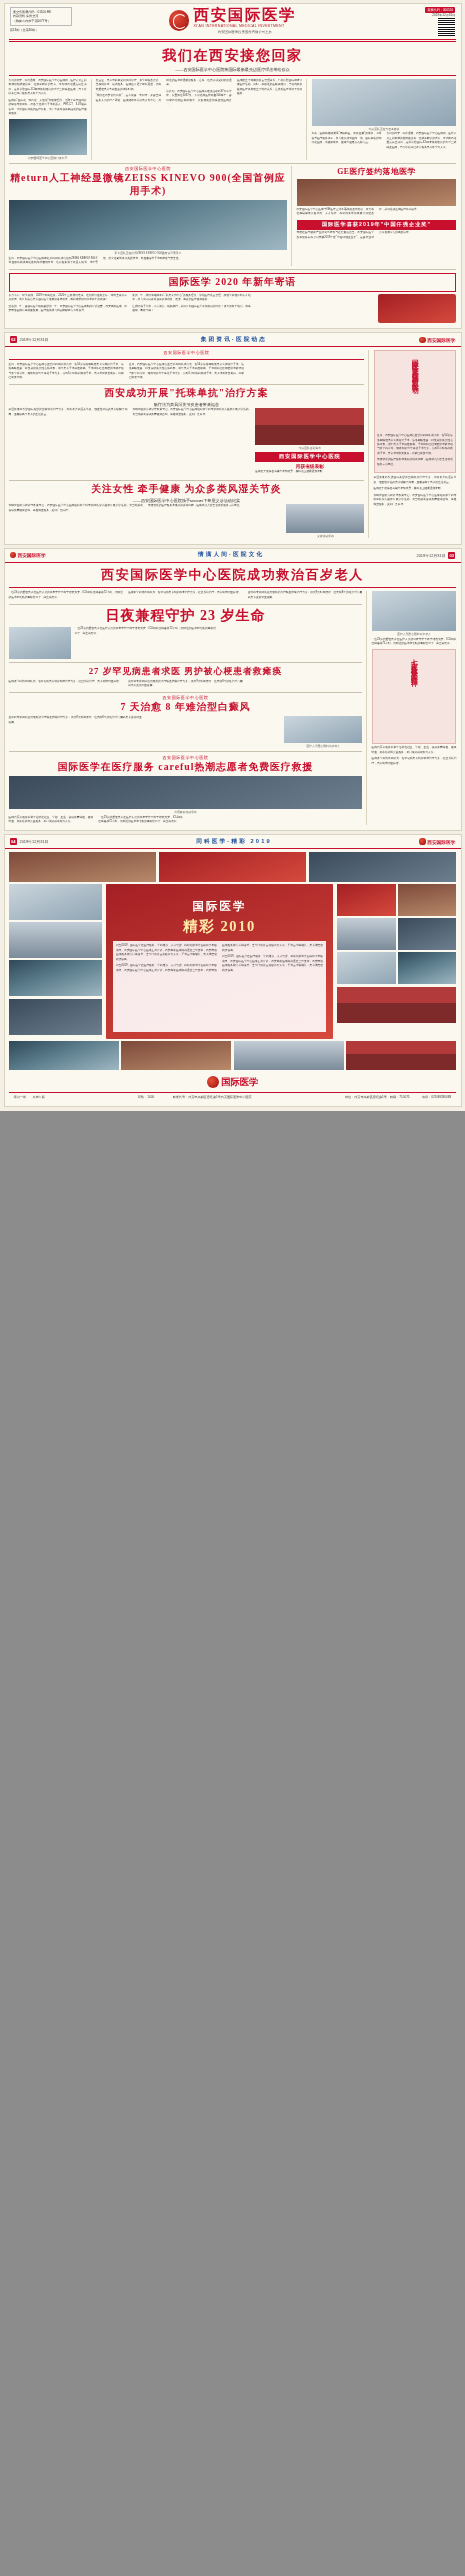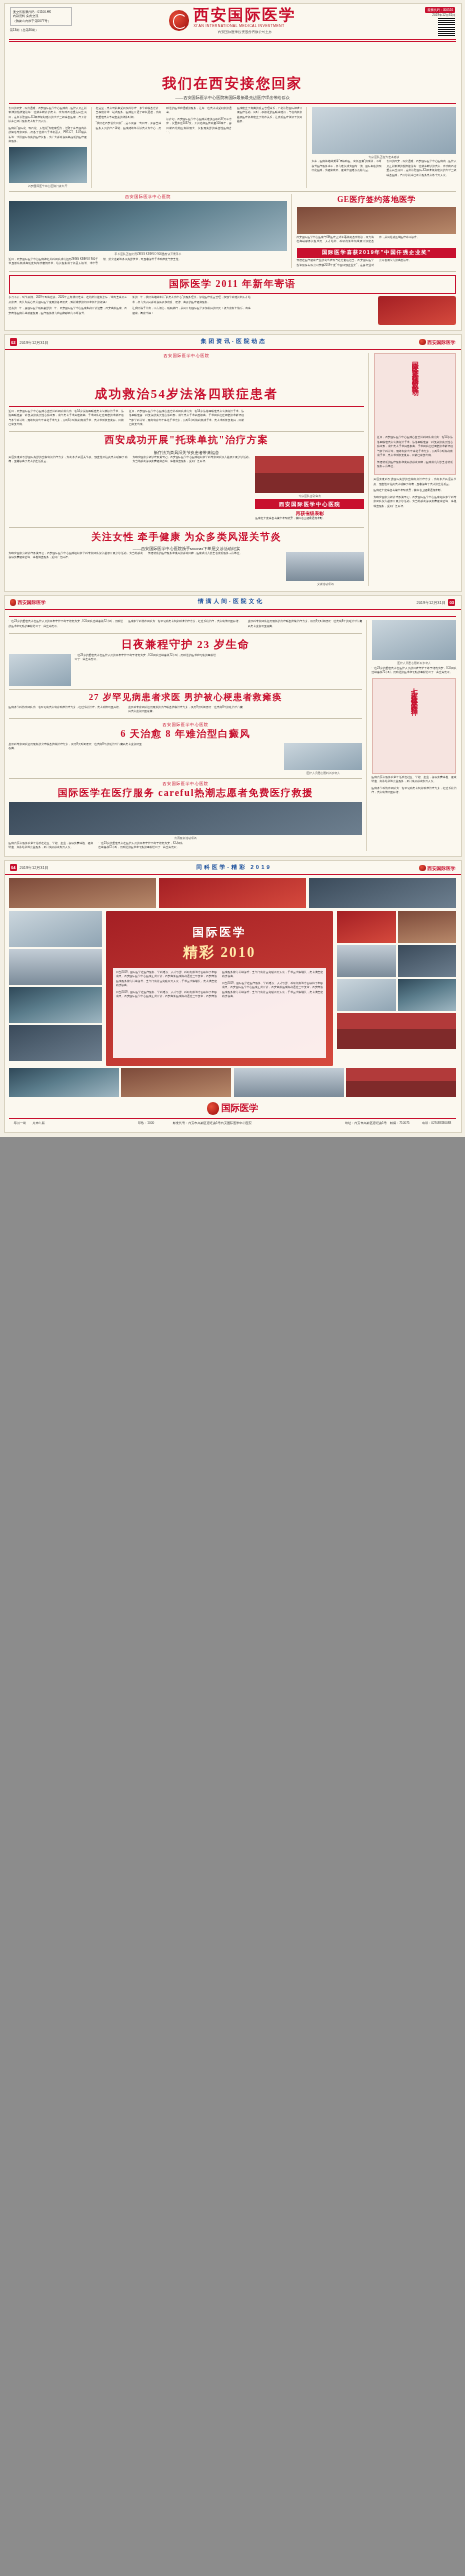--- a/index.html
+++ b/index.html
@@ -50,21 +50,21 @@
   .rh-logo { display:flex; align-items:center; gap:1.6px; font-size:4.7px; color:#c8102e; font-weight:bold;}
   .rh-logo .dot { width:6.2px; height:6.2px; border-radius:50%;
     background:radial-gradient(circle at 35% 35%, #e8503a, #b2201a 70%); }
 
   
   .content { padding:3.1px 4.1px 5.2px 4.1px; }
   .headline {
     text-align:center; color:#c8102e; font-weight:bold;
     font-family:"Liberation Serif", serif;
   }
-  .h1 { font-size:14px; letter-spacing:1.6px;margin-top:28px; }
+  .h1 { font-size:14px; letter-spacing:1.6px; }
   .h2 { font-size:9.8px; letter-spacing:1px; }
   .h3 { font-size:7.8px; letter-spacing:0.5px; }
   .kicker { text-align:center; font-size:4.1px; color:#333; margin:2.1px 0 1px 0;}
   .eyebrow { text-align:center; font-size:4.1px; color:#c8102e; margin-bottom:1px; letter-spacing:0.5px;}
   .rulebox { border:1px solid #c8102e; padding:2.1px 3.1px; margin:2.1px 0; }
   .redband { background:#c8102e; color:#fff; text-align:center; font-weight:bold;
     font-size:6.7px; padding:1.6px 0; letter-spacing:1px; }
   .cols { column-gap:5.2px; font-size:2.7px; line-height:1.65; color:#333; text-align:justify; }
   .c2 { column-count:2; } .c3 { column-count:3; } .c4 { column-count:4; }
   .cols p { margin:0 0 2.1px 0; }
@@ -163,20 +163,21 @@
             </div>
           </div>
         </div>
       </div>
 
       <div class="sep"></div>
 
       <div class="flexrow">
         <div style="flex:1.7">
           <div class="eyebrow">西安国际医学中心医院</div>
+          <div class="headline h2">精eturn人工神经显微镜ZEISS KINEVO 900(全国首例应用手术)</div>
           <div class="photo op" style="height:50px;margin-top:2.1px"></div>
           <div class="photo-cap">手术团队正在使用ZEISS KINEVO 900显微镜开展手术</div>
           <div class="cols c3" style="margin-top:1.6px">
             <p>近日，西安国际医学中心医院神经外科团队成功运用ZEISS KINEVO 900手术显微镜完成高难度颅内肿瘤切除术。该设备集成了机器人视觉、术中导航、荧光造影等多项先进技术，可显著提升手术精准度与安全性。</p>
           </div>
         </div>
 
         <div style="flex:1" class="vrule">
           <div style="padding-left:4.1px">
             <div class="headline h3">GE医疗签约落地医学</div>
@@ -188,21 +189,21 @@
             <div class="cols c2" style="margin-top:1.6px">
               <p>凭借在医疗健康产业的突出表现与社会责任担当，西安国际医学投资股份有限公司荣获2019年度"中国仟强企业奖"，这是行业对公司发展实力的高度认可。</p>
             </div>
           </div>
         </div>
       </div>
 
       <div class="sep"></div>
 
       <div class="rulebox">
-        <div class="headline h2">国际医学 2011 年新年寄语</div>
+        <div class="headline h2">国际医学 2020 年新年寄语</div>
       </div>
       <div class="flexrow">
         <div style="flex:1" class="cols c3">
           <p>岁月不居，时节如流。2019年即将过去，2020年正向我们走来。在此辞旧迎新之际，谨向全体员工及家属、向长期关心支持国际医学发展的各界朋友，致以诚挚的问候和新年的祝福！</p>
           <p>过去的一年，是国际医学砥砺奋进的一年。西安国际医学中心医院顺利开诊运营，西安高新医院、西安商洛医院持续稳健发展，医疗服务能力和品牌影响力不断提升。</p>
           <p>新的一年，我们将继续坚持"以患者为中心"的服务理念，深化医疗质量管理，加强学科建设和人才培养，努力为人民群众提供更加优质、便捷、高效的医疗健康服务。</p>
           <p>让我们携手并肩，不忘初心，砥砺前行，共同开创国际医学更加美好的明天！祝大家新年快乐，身体健康，阖家幸福！</p>
         </div>
         <div style="width:78px">
           <div class="photo red" style="height:29px;border-radius:2.1px"></div>
@@ -221,21 +222,20 @@
       <div class="rh-logo">
         <span class="dot"></span>
         <span>西安国际医学</span>
       </div>
     </div>
 
     <div class="content">
       <div class="flexrow">
         <div style="flex:1">
           <div class="eyebrow">西安国际医学中心医院</div>
-          <div class="headline h1" style="font-size:12.4px">成功救治54岁法洛四联症患者</div>
           <div class="sep-red"></div>
           <div class="cols c3">
             <p>近日，西安国际医学中心医院心血管外科团队成功为一名54岁法洛四联症患者实施根治手术。法洛四联症是一种复杂的先天性心脏畸形，成年患者手术风险极高。手术团队经过周密的术前评估与多学科讨论，最终制定出个体化手术方案，历时6小时顺利完成手术。患者术后恢复良好，目前已康复出院。</p>
             <p>近日，西安国际医学中心医院心血管外科团队成功为一名54岁法洛四联症患者实施根治手术。法洛四联症是一种复杂的先天性心脏畸形，成年患者手术风险极高。手术团队经过周密的术前评估与多学科讨论，最终制定出个体化手术方案，历时6小时顺利完成手术。患者术后恢复良好，目前已康复出院。</p>
           </div>
 
           <div class="sep"></div>
 
           <div class="headline h2">西安成功开展"托珠单抗"治疗方案</div>
           <div class="kicker">新疗法为类风湿关节炎患者带来福音</div>
@@ -296,35 +296,36 @@
         <span>西安国际医学</span>
       </div>
       <div class="rh-center">情满人间·医院文化</div>
       <div class="rh-right">
         <span>2019年12月31日</span>
         <span class="rh-badge">03</span>
       </div>
     </div>
 
     <div class="content">
+      <div class="headline h1" style="font-size:13px">西安国际医学中心医院成功救治百岁老人</div>
       <div class="sep-red"></div>
 
       <div class="flexrow">
         <div style="flex:1">
           <div class="cols c3">
             <p>一位23岁的重症患者在医护人员的日夜守护下终于转危为安，ICU团队连续奋战72小时，用精湛的医术和无私的奉献谱写了一曲生命赞歌。</p>
             <p>医院多学科协作团队为一名罕见病患者制定精准治疗方案，经过系统治疗，患者病情明显好转。</p>
             <p>皮肤科专家团队运用最新的光疗联合药物治疗方案，仅用9天时间便使一位患病8年的难治型白癜风患者皮损明显改善。</p>
           </div>
 
           <div class="sep"></div>
 
           <div class="flexrow">
             <div style="flex:1">
-              <div class="headline h2" style="font-size:11px">日夜兼程守护 23 岁生命</div>
+              <div class="headline h2" style="font-size:14px">日夜兼程守护 23 岁生命</div>
               <div class="flexrow" style="margin-top:2.1px">
                 <div style="width:62px">
                   <div class="photo ward" style="height:32px"></div>
                 </div>
                 <div style="flex:1" class="cols c2">
                   <p>一位23岁的重症患者在医护人员的日夜守护下终于转危为安，ICU团队连续奋战72小时，用精湛的医术和无私的奉献谱写了一曲生命赞歌。</p>
                 </div>
               </div>
             </div>
           </div>
@@ -333,21 +334,21 @@
 
           <div class="headline h2" style="font-size:8.8px">27 岁罕见病患者求医 男护被心梗患者救瘫痪</div>
           <div class="cols c3" style="margin-top:1.6px">
             <p>医院多学科协作团队为一名罕见病患者制定精准治疗方案，经过系统治疗，患者病情明显好转。</p>
             <p>皮肤科专家团队运用最新的光疗联合药物治疗方案，仅用9天时间便使一位患病8年的难治型白癜风患者皮损明显改善。</p>
           </div>
 
           <div class="sep"></div>
 
           <div class="eyebrow">西安国际医学中心医院</div>
-          <div class="headline h2">6 天治愈 8 年难治型白癜风</div>
+          <div class="headline h2">7 天治愈 8 年难治型白癜风</div>
           <div class="flexrow" style="margin-top:2.1px">
             <div style="flex:1" class="cols c2">
               <p>皮肤科专家团队运用最新的光疗联合药物治疗方案，仅用9天时间便使一位患病8年的难治型白癜风患者皮损明显改善。</p>
             </div>
             <div style="width:78px">
               <div class="photo ward" style="height:27px"></div>
               <div class="photo-cap">医护人员悉心照料百岁老人</div>
             </div>
           </div>
 

